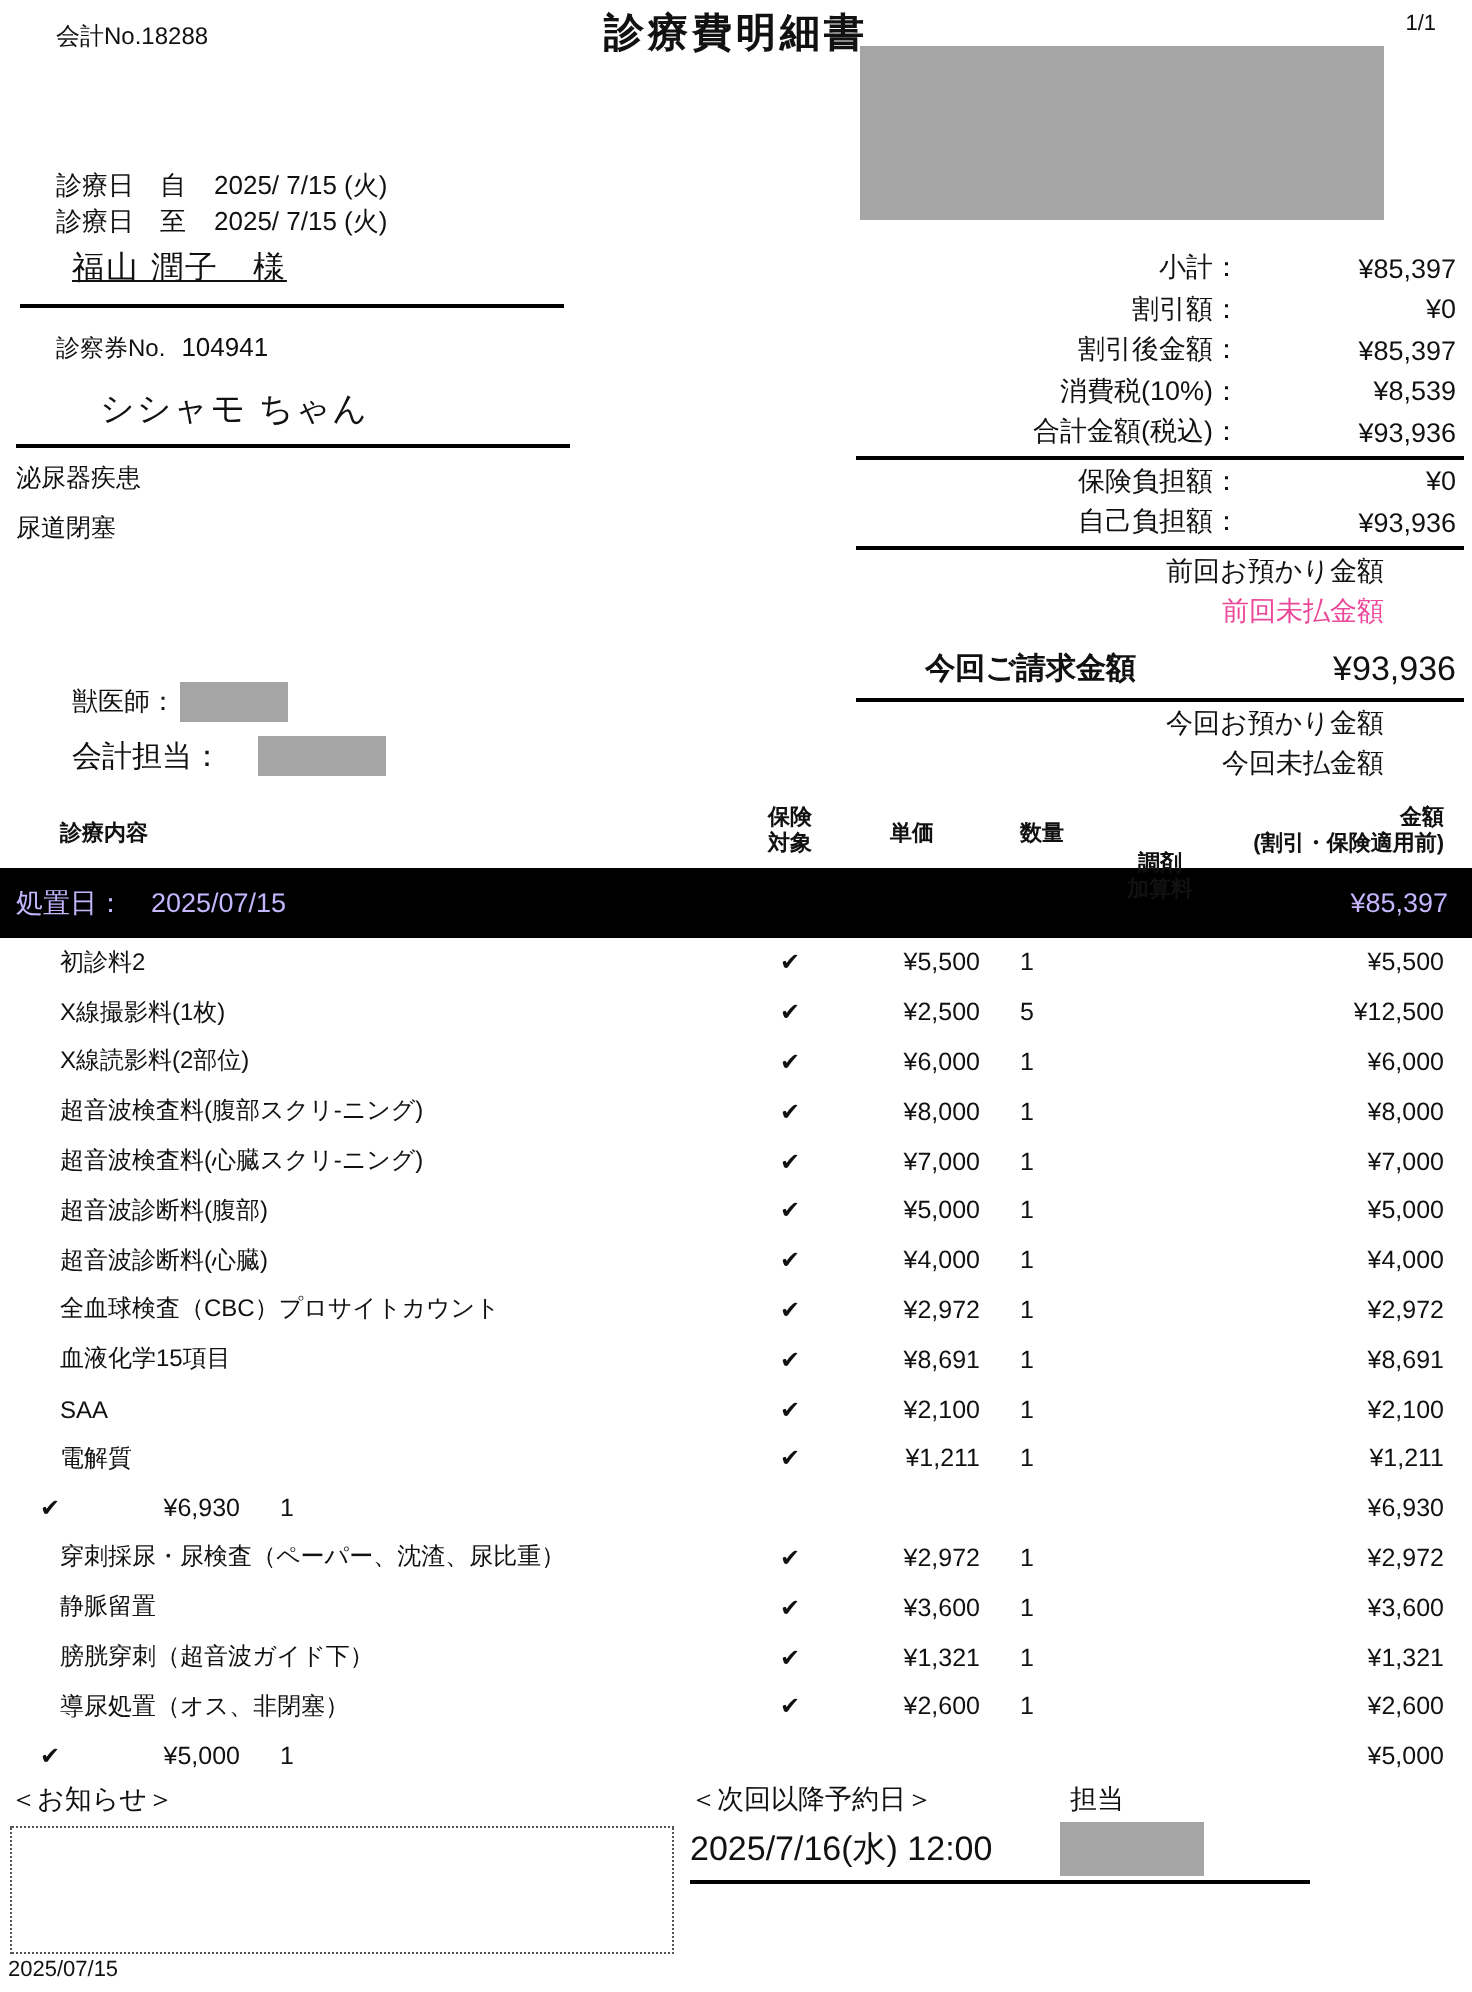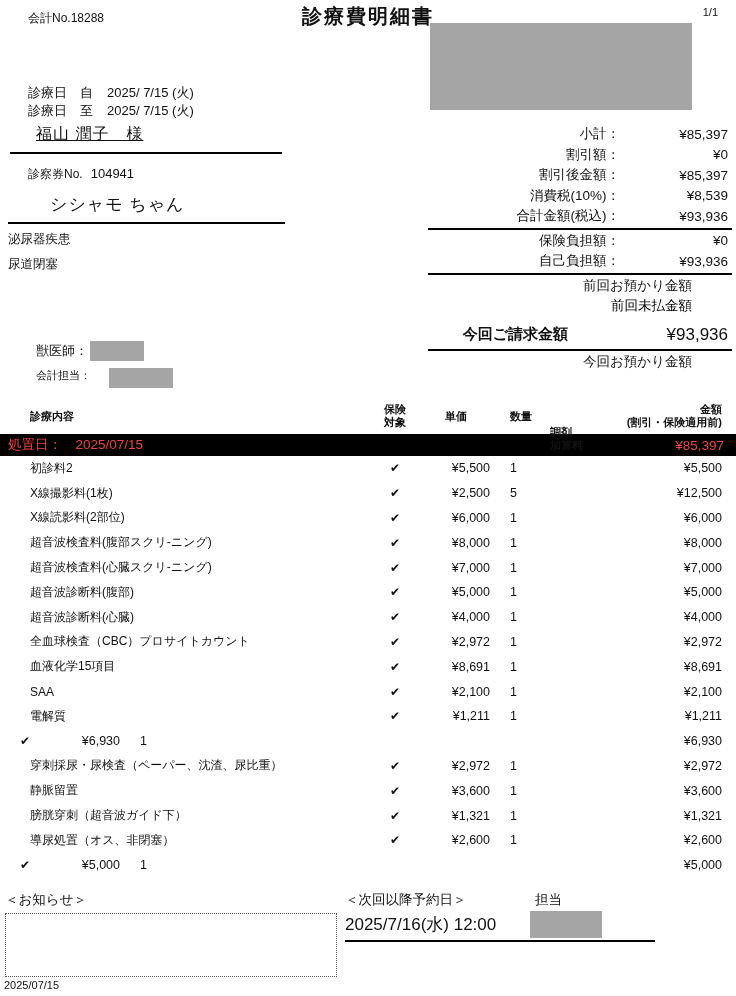--- a/index.html
+++ b/index.html
@@ -27,41 +27,41 @@
   .pet-line{left:8px;top:222px;width:277px;border-top:2px solid #000;}
   .diag1{left:8px;top:231px;font-size:12.5px;}
   .diag2{left:8px;top:256px;font-size:12.5px;}
   
   .totals{left:428px;top:124px;width:304px;font-size:13.5px;}
   .t-row{display:flex;align-items:center;height:20.5px;}
   .t-row .tlabel{flex:1;text-align:right;}
   .t-row .tvalue{width:108px;text-align:right;padding-right:4px;}
   .t-row .nv{padding-right:40px;}
   .t-line{border-top:2px solid #000;margin:1px 0;}
-  .muted{color:#000000;}
+  .muted{color:#ec4899;}
   .billed-row{height:26px;margin-top:5px;}
   .billed-row .tlabel{font-weight:bold;font-size:15px;padding-right:30px;}
   .billed-row .tvalue{font-size:17px;width:130px;}
   
   .vet-row{left:36px;top:341px;display:flex;align-items:center;gap:2px;font-size:13px;}
-  .cashier-row{left:36px;top:368px;display:flex;align-items:flex-start;gap:18px;font-size:11px;}
+  .cashier-row{left:36px;top:368px;display:flex;align-items:center;gap:18px;font-size:15px;}
   .vet-box{width:54px;height:20px;}
   .cashier-box{width:64px;height:20px;}
   
   .service-table{left:0;top:398px;width:736px;}
   .thead{display:flex;align-items:center;height:36px;font-size:11px;font-weight:bold;}
   .c-name{width:370px;box-sizing:border-box;padding-left:30px;text-align:left;}
   .c-check{width:50px;text-align:center;}
   .c-price{width:72px;text-align:right;box-sizing:border-box;padding-right:2px;}
   .c-qty{width:58px;box-sizing:border-box;padding-left:18px;text-align:left;}
-  .c-disp{width:60px;text-align:left;margin-top:45px;}
+  .c-disp{width:60px;text-align:center;margin-top:45px;}
   .c-amount{flex:1;text-align:right;box-sizing:border-box;padding-right:14px;}
   .thead .c-price,.thead .c-qty{text-align:center;padding:0;}
   .two-line{line-height:13px;}
-  .group-bar{display:flex;align-items:center;height:22px;background:#000;color:#ef4444;font-size:13.5px;}
+  .group-bar{display:flex;align-items:center;height:35px;background:#000;color:#c4b5fd;font-size:13.5px;}
   .group-bar .g-label{flex:1;padding-left:8px;}
   .group-bar .g-amount{padding-right:12px;}
   .srow{display:flex;align-items:center;height:24.8px;font-size:12px;}
   .srow .c-price,.srow .c-qty,.srow .c-amount{font-size:12.5px;}
   .srow .c-check{font-size:12px;font-weight:bold;}
   
   .notice-label{left:5px;top:891px;font-size:13.5px;}
   .notice-box{left:5px;top:913px;width:330px;height:62px;border:1px dotted #555;}
   .next-label{left:345px;top:891px;font-size:13.5px;}
   .next-value{left:345px;top:913px;font-size:17px;}
@@ -140,20 +140,23 @@
     <div class="t-row muted">
       <span class="tlabel nv">前回未払金額</span>
     </div>
     <div class="t-row billed-row">
       <span class="tlabel">今回ご請求金額</span>
       <span class="tvalue">¥93,936</span>
     </div>
     <div class="t-line"></div>
     <div class="t-row">
       <span class="tlabel nv">今回お預かり金額</span>
+    </div>
+    <div class="t-row">
+      <span class="tlabel nv">今回未払金額</span>
     </div>
   </div>
 
   <div class="abs vet-row">
     <span>獣医師：</span>
     <span class="redaction vet-box"></span>
   </div>
   <div class="abs cashier-row">
     <span>会計担当：</span>
     <span class="redaction cashier-box"></span>

